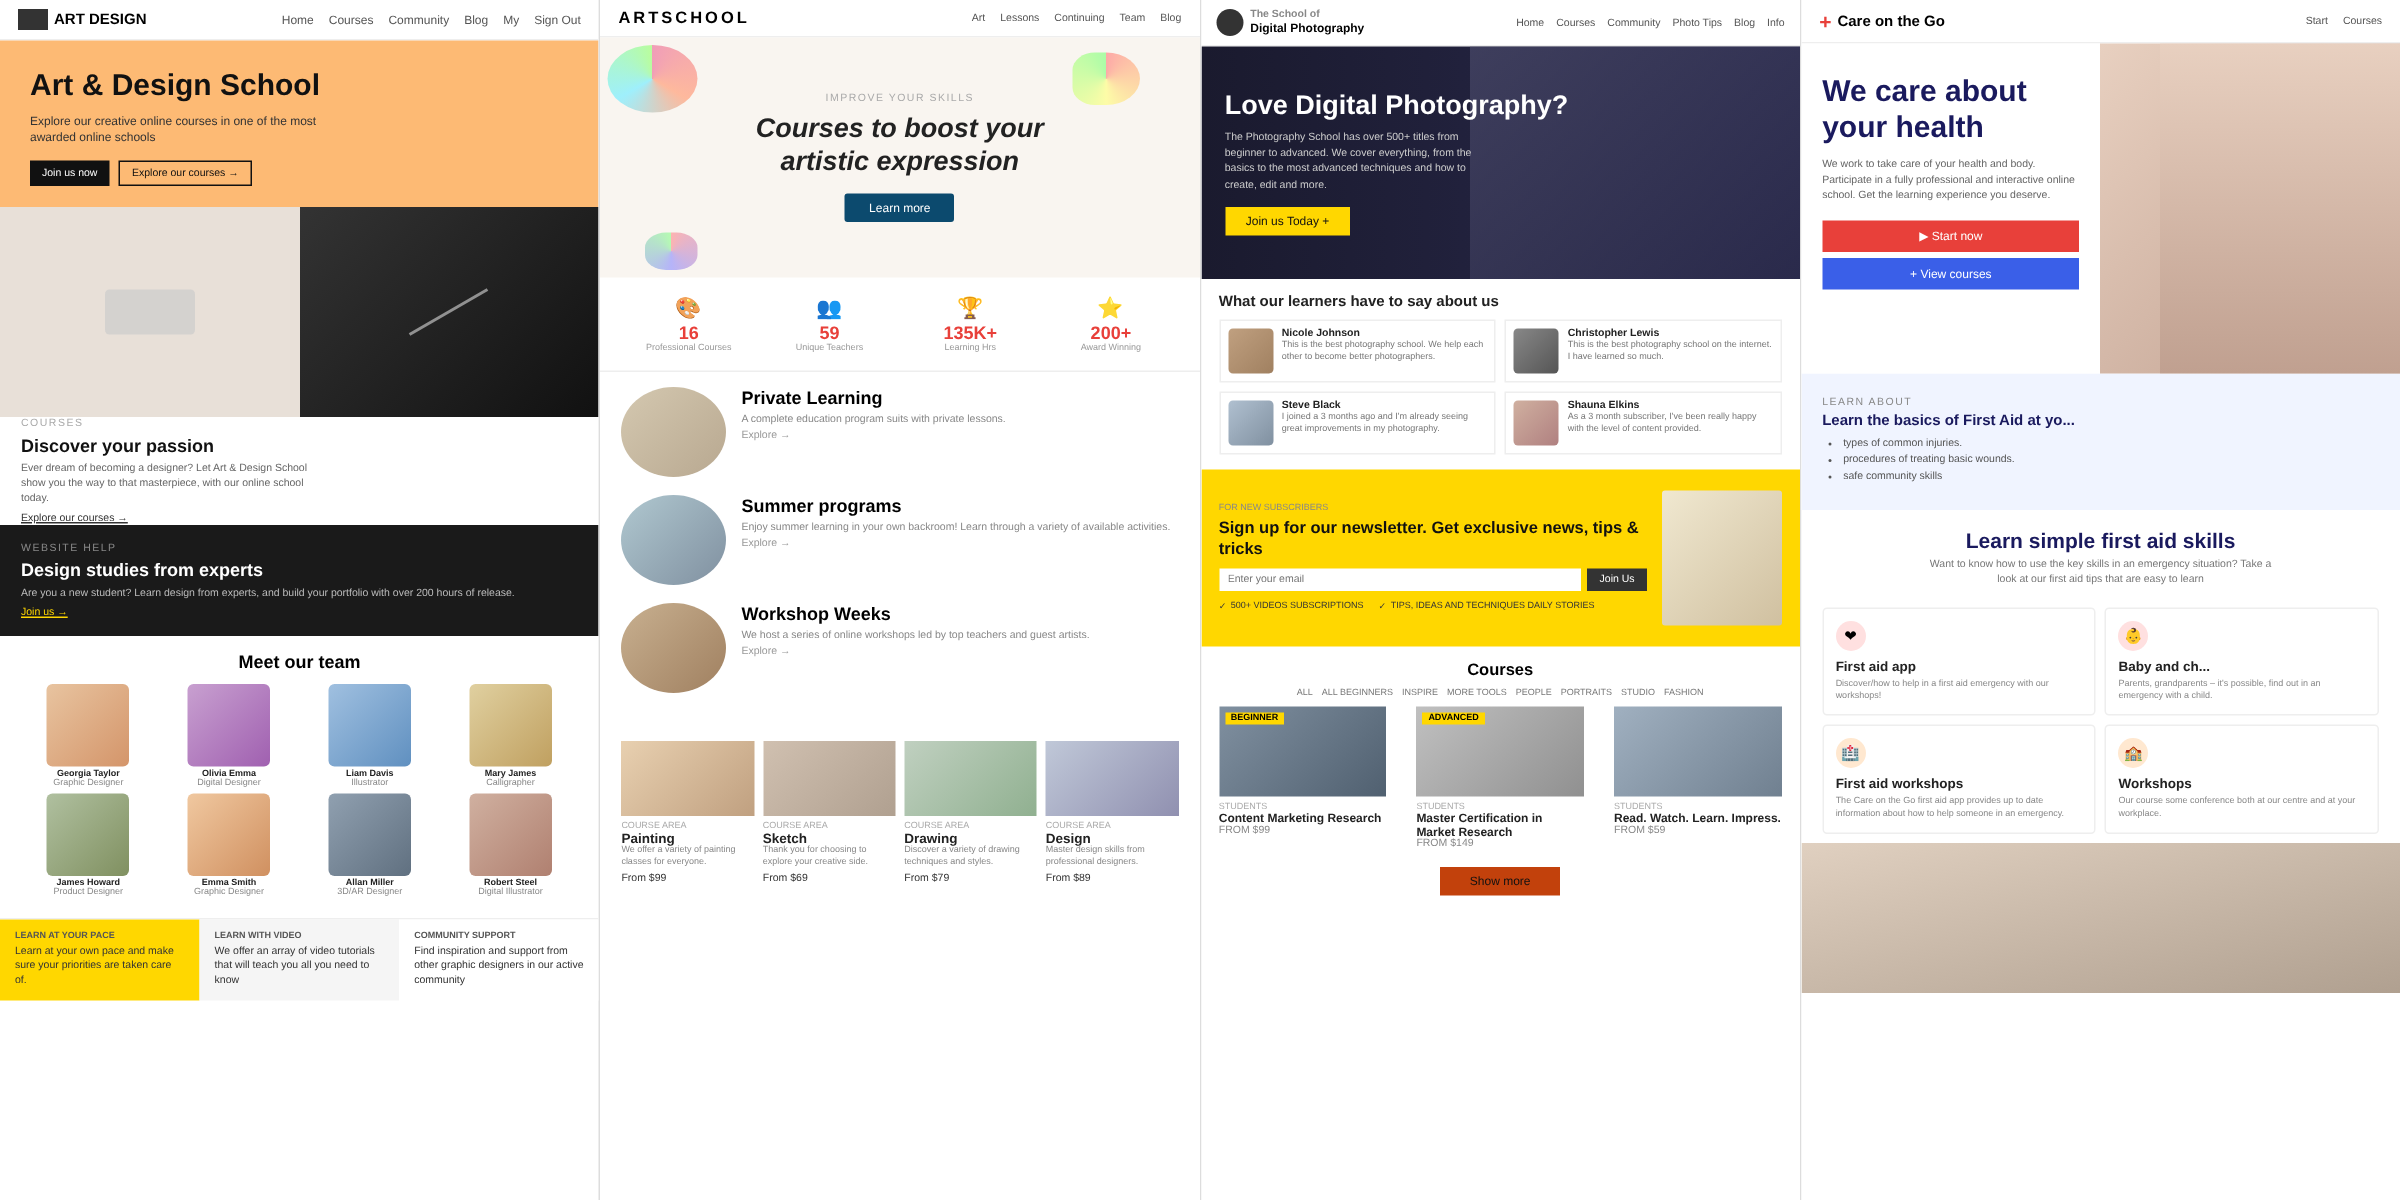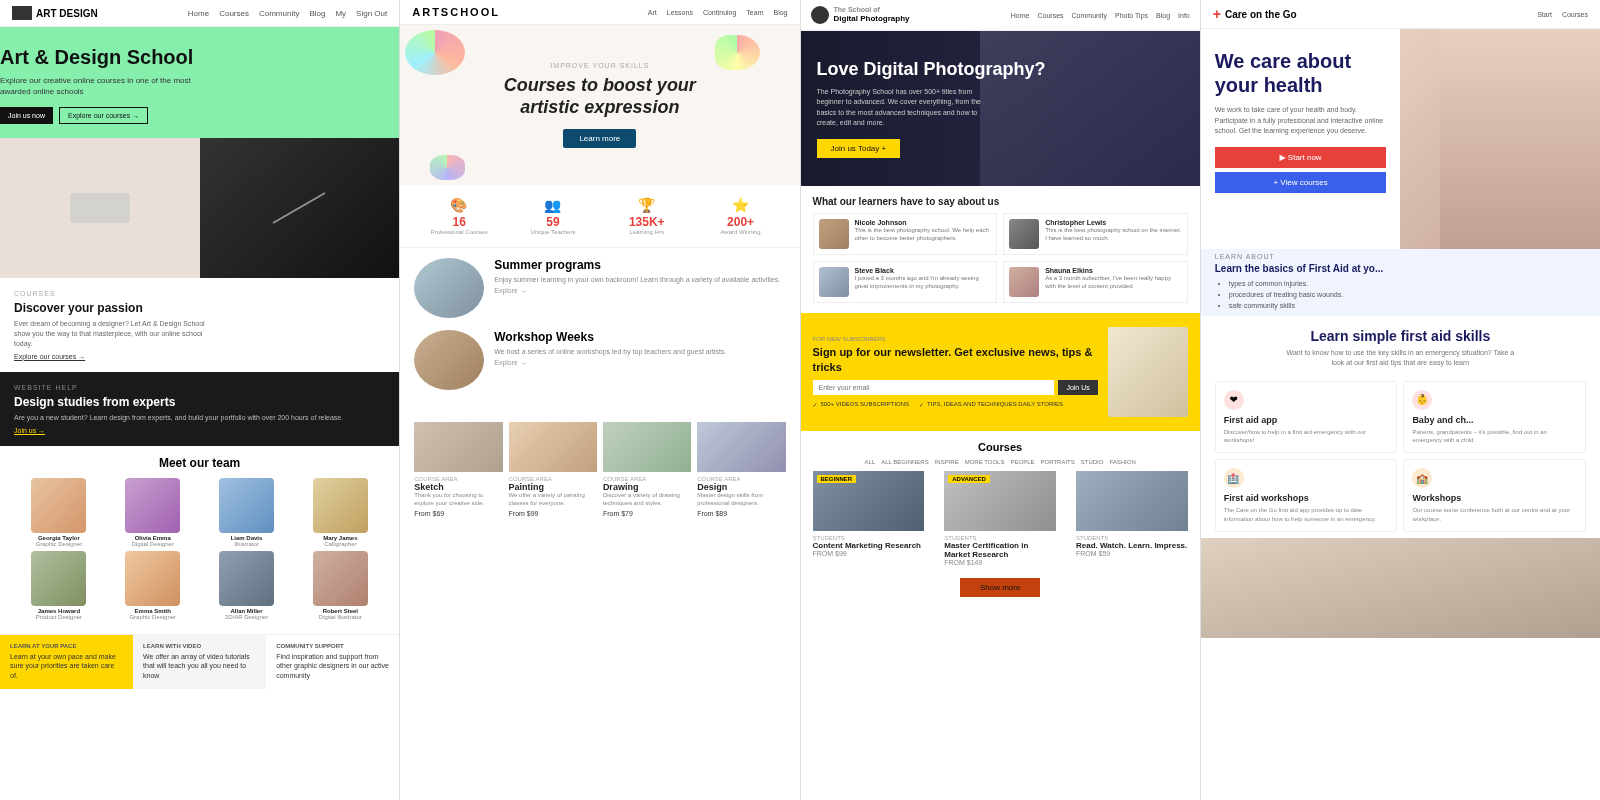--- a/index.html
+++ b/index.html
@@ -6,31 +6,31 @@
     body { width: 1600px; height: 800px; overflow: hidden; font-family: Arial, sans-serif; display: flex; }
 
     
     .panel { flex: 1; height: 800px; overflow: hidden; position: relative; border-right: 1px solid #ddd; }
 
     .p1 { background: #fff; }
     .p1-nav { background: #fff; display: flex; align-items: center; justify-content: space-between; padding: 6px 12px; border-bottom: 1px solid #eee; }
     .p1-nav-logo { font-weight: bold; font-size: 10px; display: flex; align-items: center; gap: 4px; }
     .p1-nav-logo-box { width: 20px; height: 14px; background: #333; }
     .p1-nav-links { display: flex; gap: 10px; font-size: 8px; color: #555; }
-    .p1-hero { background: #86efac; padding: 18px 0 14px; }
+    .p1-hero { background: #fdba74; padding: 18px 20px 14px; }
     .p1-hero h1 { font-size: 20px; font-weight: bold; color: #111; line-height: 1.2; margin-bottom: 6px; }
     .p1-hero p { font-size: 8px; color: #333; line-height: 1.4; margin-bottom: 10px; max-width: 200px; }
     .p1-btns { display: flex; gap: 6px; }
     .p1-btn-primary { background: #111; color: #fff; font-size: 7px; padding: 4px 8px; border: none; cursor: pointer; }
     .p1-btn-outline { background: transparent; color: #111; font-size: 7px; padding: 4px 8px; border: 1px solid #111; cursor: pointer; display: flex; align-items: center; gap: 2px; }
     .p1-images { display: grid; grid-template-columns: 1fr 1fr; height: 140px; }
     .p1-img-left { background: #e8e0d8; display: flex; align-items: center; justify-content: center; }
     .p1-img-right { background: #222; }
     .keyboard-icon { width: 60px; height: 30px; background: #ccc; border-radius: 3px; opacity: 0.7; }
-    .p1-section { padding: 12px 14px; background: #fff; }
+    .p1-section { padding: 1px 14px; background: #fff; }
     .p1-section-label { font-size: 7px; color: #aaa; text-transform: uppercase; letter-spacing: 1px; margin-bottom: 4px; }
     .p1-section h2 { font-size: 12px; font-weight: bold; color: #111; margin-bottom: 4px; }
     .p1-section p { font-size: 7px; color: #666; line-height: 1.4; max-width: 200px; }
     .p1-link { font-size: 7px; color: #333; text-decoration: underline; margin-top: 4px; display: block; }
     .p1-section2 { background: #1a1a1a; padding: 12px 14px; }
     .p1-section2 h2 { font-size: 12px; font-weight: bold; color: #fff; margin-bottom: 4px; }
     .p1-section2 p { font-size: 7px; color: #bbb; line-height: 1.4; }
     .p1-section2 a { color: #FFD700; font-size: 7px; }
     .p1-team { padding: 10px 14px; background: #fff; text-align: center; }
     .p1-team h2 { font-size: 12px; font-weight: bold; margin-bottom: 8px; }
@@ -152,21 +152,21 @@
     .p4-logo-text { font-size: 10px; font-weight: bold; }
     .p4-nav-links { display: flex; gap: 10px; font-size: 7px; color: #555; }
     .p4-hero { display: grid; grid-template-columns: 1fr 1fr; height: 220px; }
     .p4-hero-left { padding: 20px 14px; background: #fff; }
     .p4-hero-left h1 { font-size: 20px; font-weight: bold; color: #1a1a5e; line-height: 1.2; margin-bottom: 8px; }
     .p4-hero-left p { font-size: 7px; color: #666; line-height: 1.5; margin-bottom: 10px; }
     .p4-btn-start { display: block; width: 100%; background: #e8403a; color: #fff; font-size: 8px; padding: 6px; border: none; cursor: pointer; margin-bottom: 4px; text-align: center; }
     .p4-btn-view { display: block; width: 100%; background: #3a5fe8; color: #fff; font-size: 8px; padding: 6px; border: none; cursor: pointer; text-align: center; }
     .p4-hero-right { background: linear-gradient(135deg, #e8d0c0, #c0a090); position: relative; overflow: hidden; }
     .p4-hero-img-person { position: absolute; right: 0; bottom: 0; width: 80%; height: 100%; background: linear-gradient(to top, #c0a090, #e8d0c0); }
-    .p4-learn-section { padding: 4px 14px; background: #f0f4ff; }
+    .p4-learn-section { padding: 16px 14px; background: #f0f4ff; }
     .p4-learn-label { font-size: 7px; text-transform: uppercase; color: #888; letter-spacing: 1px; margin-bottom: 3px; }
     .p4-learn-title { font-size: 10px; font-weight: bold; color: #1a1a5e; margin-bottom: 4px; }
     .p4-learn-bullets { list-style: disc; padding-left: 14px; }
     .p4-learn-bullets li { font-size: 7px; color: #555; line-height: 1.6; }
     .p4-section-heading { text-align: center; padding: 12px 14px 6px; }
     .p4-section-heading h2 { font-size: 14px; font-weight: bold; color: #1a1a5e; margin-bottom: 4px; }
     .p4-section-heading p { font-size: 7px; color: #777; line-height: 1.5; max-width: 240px; margin: 0 auto; }
     .p4-cards { display: grid; grid-template-columns: 1fr 1fr; gap: 6px; padding: 6px 14px; }
     .p4-card { background: #fff; border: 1px solid #eee; padding: 8px; border-radius: 3px; }
     .p4-card-icon { width: 20px; height: 20px; border-radius: 50%; display: flex; align-items: center; justify-content: center; margin-bottom: 5px; font-size: 10px; }
@@ -335,52 +335,60 @@
     </div>
     <div class="p2-stat">
       <div class="p2-stat-icon">⭐</div>
       <div class="p2-stat-num">200+</div>
       <div class="p2-stat-label">Award Winning</div>
     </div>
   </div>
 
   <div class="p2-features">
     <div class="p2-feature">
+      <div class="p2-feat-img fi1"></div>
+      <div class="p2-feat-content">
+        <h3>Private Learning</h3>
+        <p>A complete education program suits with private lessons.</p>
+        <a class="p2-feat-link">Explore →</a>
+      </div>
+    </div>
+    <div class="p2-feature">
       <div class="p2-feat-img fi3"></div>
       <div class="p2-feat-content">
         <h3>Summer programs</h3>
         <p>Enjoy summer learning in your own backroom! Learn through a variety of available activities.</p>
         <a class="p2-feat-link">Explore →</a>
       </div>
     </div>
     <div class="p2-feature">
       <div class="p2-feat-img fi2"></div>
       <div class="p2-feat-content">
         <h3>Workshop Weeks</h3>
         <p>We host a series of online workshops led by top teachers and guest artists.</p>
         <a class="p2-feat-link">Explore →</a>
       </div>
     </div>
   </div>
 
   <div class="p2-courses-section">
     <div class="p2-courses-grid">
       <div class="p2-course-card">
+        <div class="p2-course-img ci1"></div>
+        <div class="p2-course-label">COURSE AREA</div>
+        <div class="p2-course-name">Painting</div>
+        <div class="p2-course-desc">We offer a variety of painting classes for everyone.</div>
+        <div class="p2-course-price">From $99</div>
+      </div>
+      <div class="p2-course-card">
         <div class="p2-course-img ci2"></div>
         <div class="p2-course-label">COURSE AREA</div>
         <div class="p2-course-name">Sketch</div>
         <div class="p2-course-desc">Thank you for choosing to explore your creative side.</div>
         <div class="p2-course-price">From $69</div>
-      </div>
-      <div class="p2-course-card">
-        <div class="p2-course-img ci1"></div>
-        <div class="p2-course-label">COURSE AREA</div>
-        <div class="p2-course-name">Painting</div>
-        <div class="p2-course-desc">We offer a variety of painting classes for everyone.</div>
-        <div class="p2-course-price">From $99</div>
       </div>
       <div class="p2-course-card">
         <div class="p2-course-img ci3"></div>
         <div class="p2-course-label">COURSE AREA</div>
         <div class="p2-course-name">Drawing</div>
         <div class="p2-course-desc">Discover a variety of drawing techniques and styles.</div>
         <div class="p2-course-price">From $79</div>
       </div>
       <div class="p2-course-card">
         <div class="p2-course-img ci4"></div>

